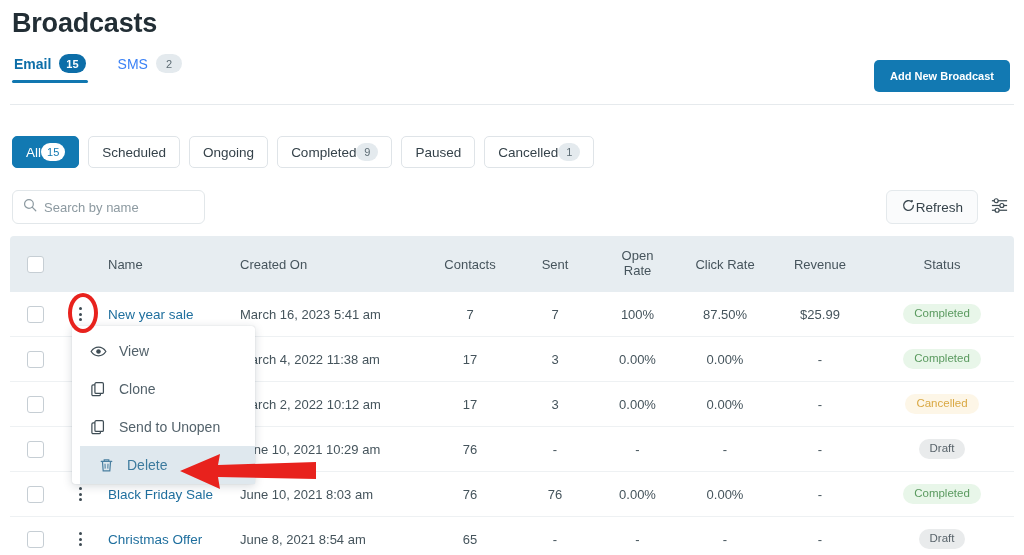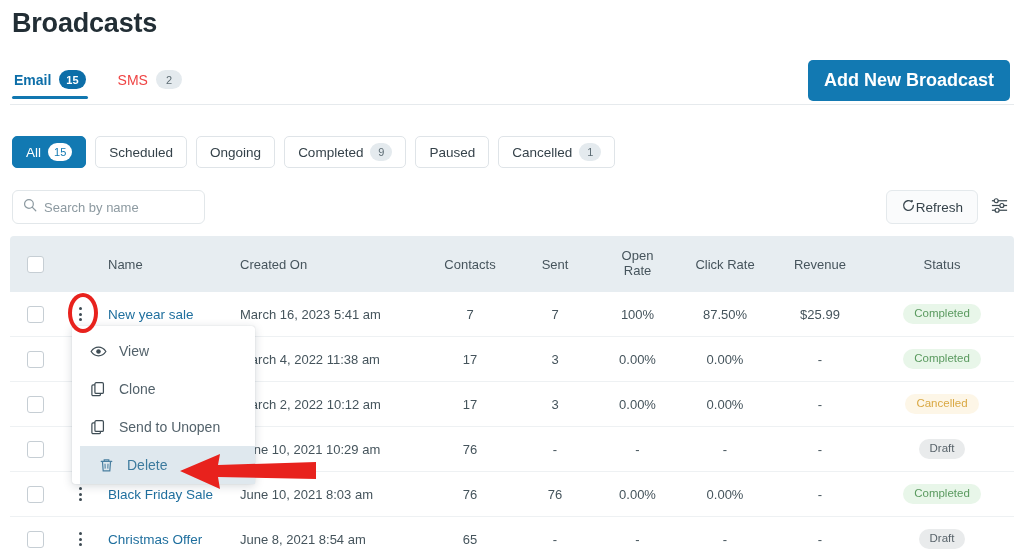--- a/index.html
+++ b/index.html
@@ -14,25 +14,25 @@
 
   
   .page-title {
     position: absolute; left: 12px; top: 8px;
     font-size: 27px; font-weight: bold; color: #222e35;
     letter-spacing: -0.2px;
   }
 
   
   .tabs {
-    position: absolute; left: 12px; top: 66px;
+    position: absolute; left: 12px; top: 50px;
     display: flex; align-items: flex-end; gap: 28px;
   }
   .tab { display: flex; align-items: center; gap: 8px; padding: 4px 2px 10px 2px; cursor: pointer; position: relative; }
-  .tab-label { font-size: 14px; color: #ef4444; }
+  .tab-label { font-size: 14px; color: #3b82f6; }
   .tab.active .tab-label { color: #0d6ea8; font-weight: bold; }
   .tab.active::after {
     content: ""; position: absolute; left: 0; right: 0; bottom: 0;
     height: 3px; background: #1177b0; border-radius: 2px;
   }
   .tab-badge {
     min-width: 26px; height: 19px; border-radius: 10px;
     display: inline-flex; align-items: center; justify-content: center;
     font-size: 11px; padding: 0 7px;
     background: #e4eaee; color: #5d6c74;
@@ -41,30 +41,30 @@
 
   .tabs-rule {
     position: absolute; left: 10px; right: 10px; top: 104px;
     height: 1px; background: #e6eaed;
   }
 
   
   .add-btn {
     position: absolute; right: 14px; top: 60px;
     background: #1279b2; color: #ffffff;
-    font-size: 18px; font-weight: bold;
+    font-size: 11px; font-weight: bold;
     border: none; border-radius: 5px;
     padding: 10px 16px; cursor: pointer;
     font-family: "Liberation Sans", sans-serif;
   }
 
   
   .pills { position: absolute; left: 12px; top: 136px; display: flex; gap: 9px; }
   .pill {
-    display: flex; align-items: center; gap: 7px;
+    display: flex; align-items: center; 
     height: 32px; padding: 0 13px;
     border: 1px solid #dfe4e8; border-radius: 5px;
     background: #ffffff; font-size: 13.5px; color: #35424a;
     cursor: pointer; white-space: nowrap;
   }
   .pill.active { background: #1279b2; border-color: #1279b2; color: #ffffff; }
   .pill-badge {
     min-width: 22px; height: 18px; border-radius: 9px; padding: 0 6px;
     display: inline-flex; align-items: center; justify-content: center;
     font-size: 11px; background: #e4eaee; color: #5d6c74;

